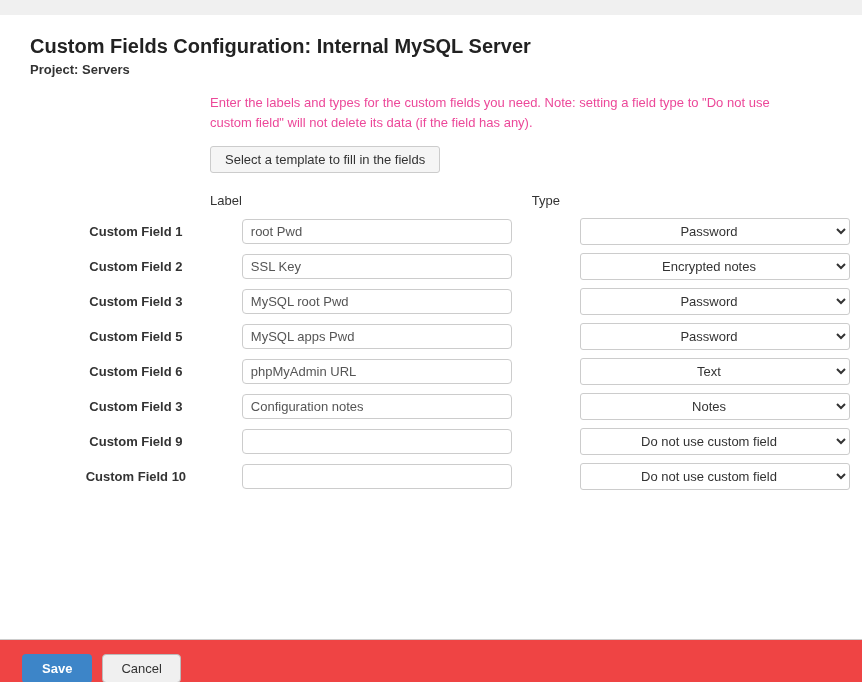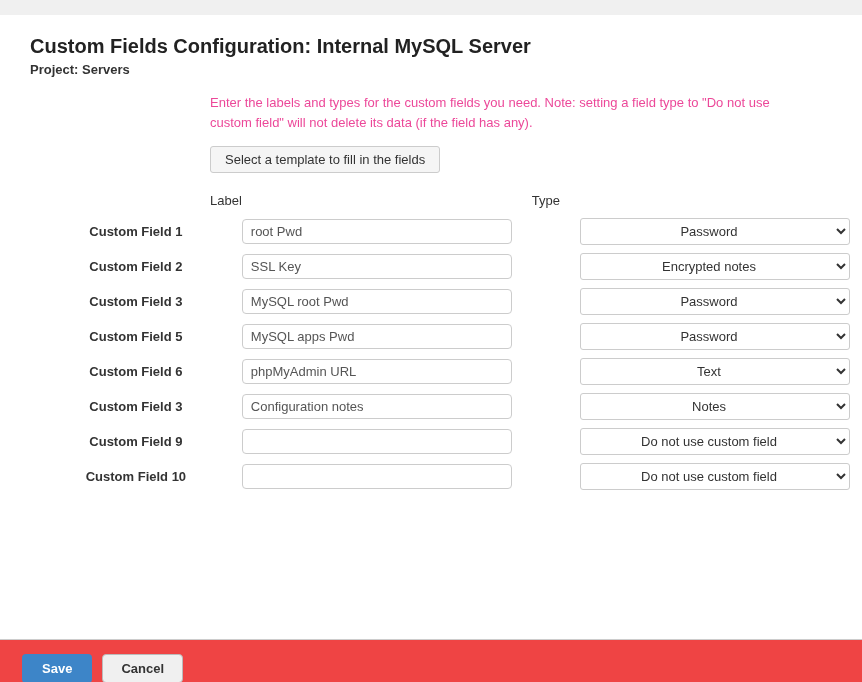--- a/index.html
+++ b/index.html
@@ -122,21 +122,20 @@
       cursor: pointer;
     }
     .btn-cancel {
       background: #f0f0f0;
       color: #333;
       border: 1px solid #bbb;
       border-radius: 4px;
       padding: 6px 18px;
       font-size: 13px;
       cursor: pointer;
-      font-weight: bold;
     }
     .header-row td {
       padding-bottom: 4px;
     }
   </style>
 </head>
 <body>
 
 <div class="page-wrapper">
   <div class="main-content">

